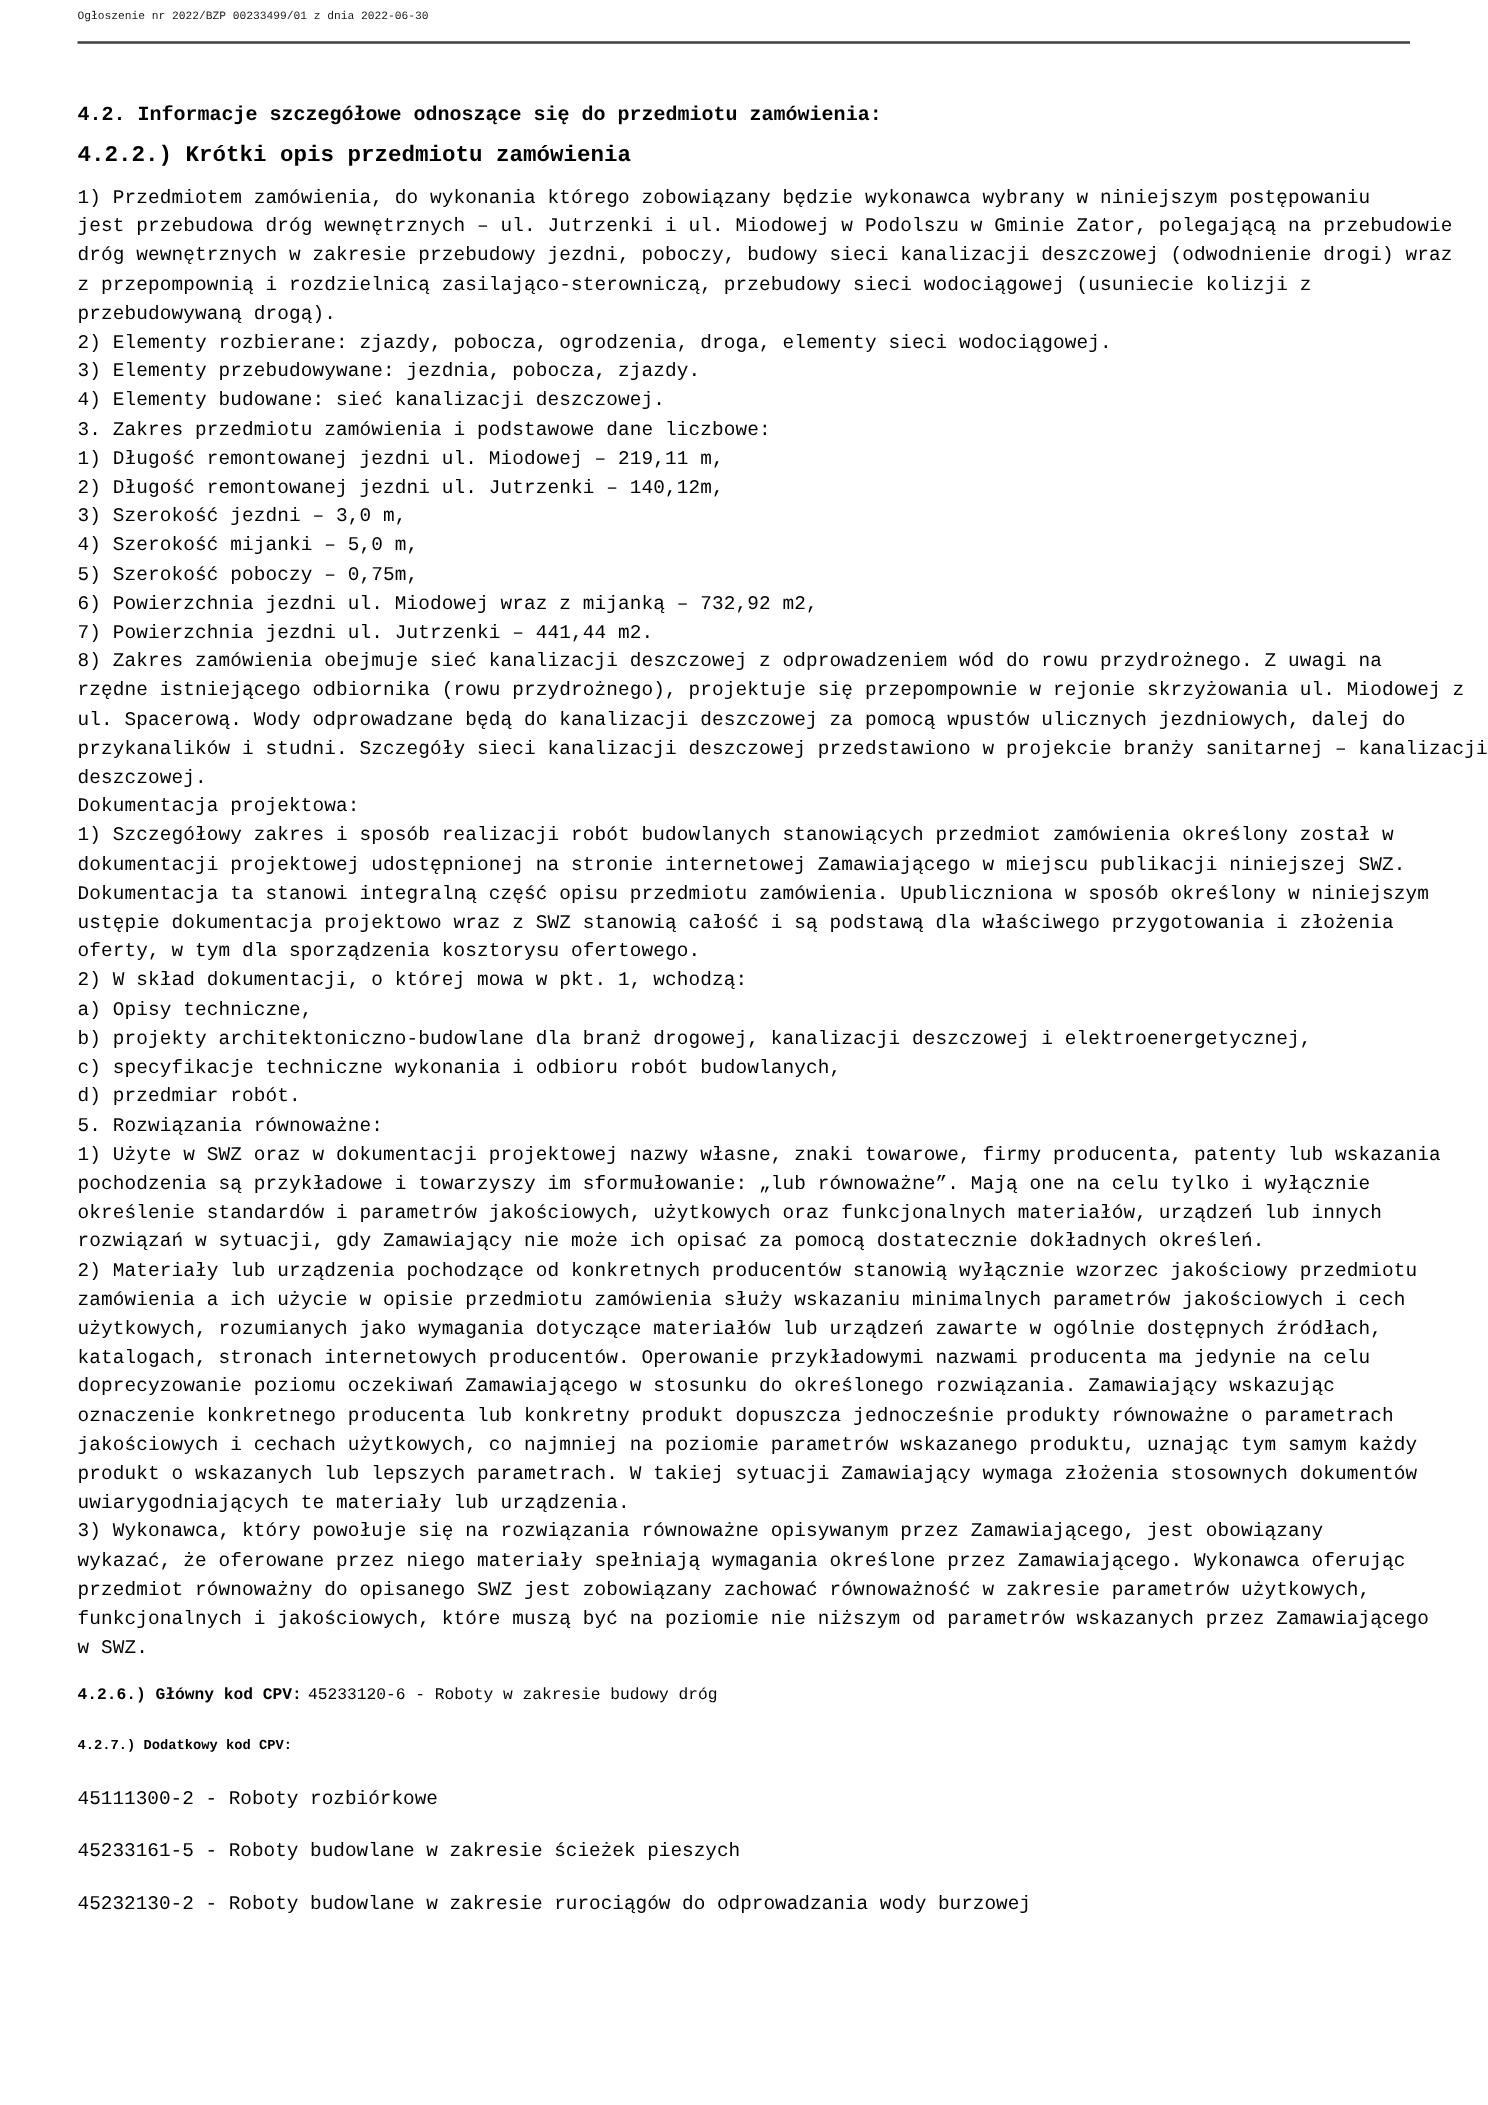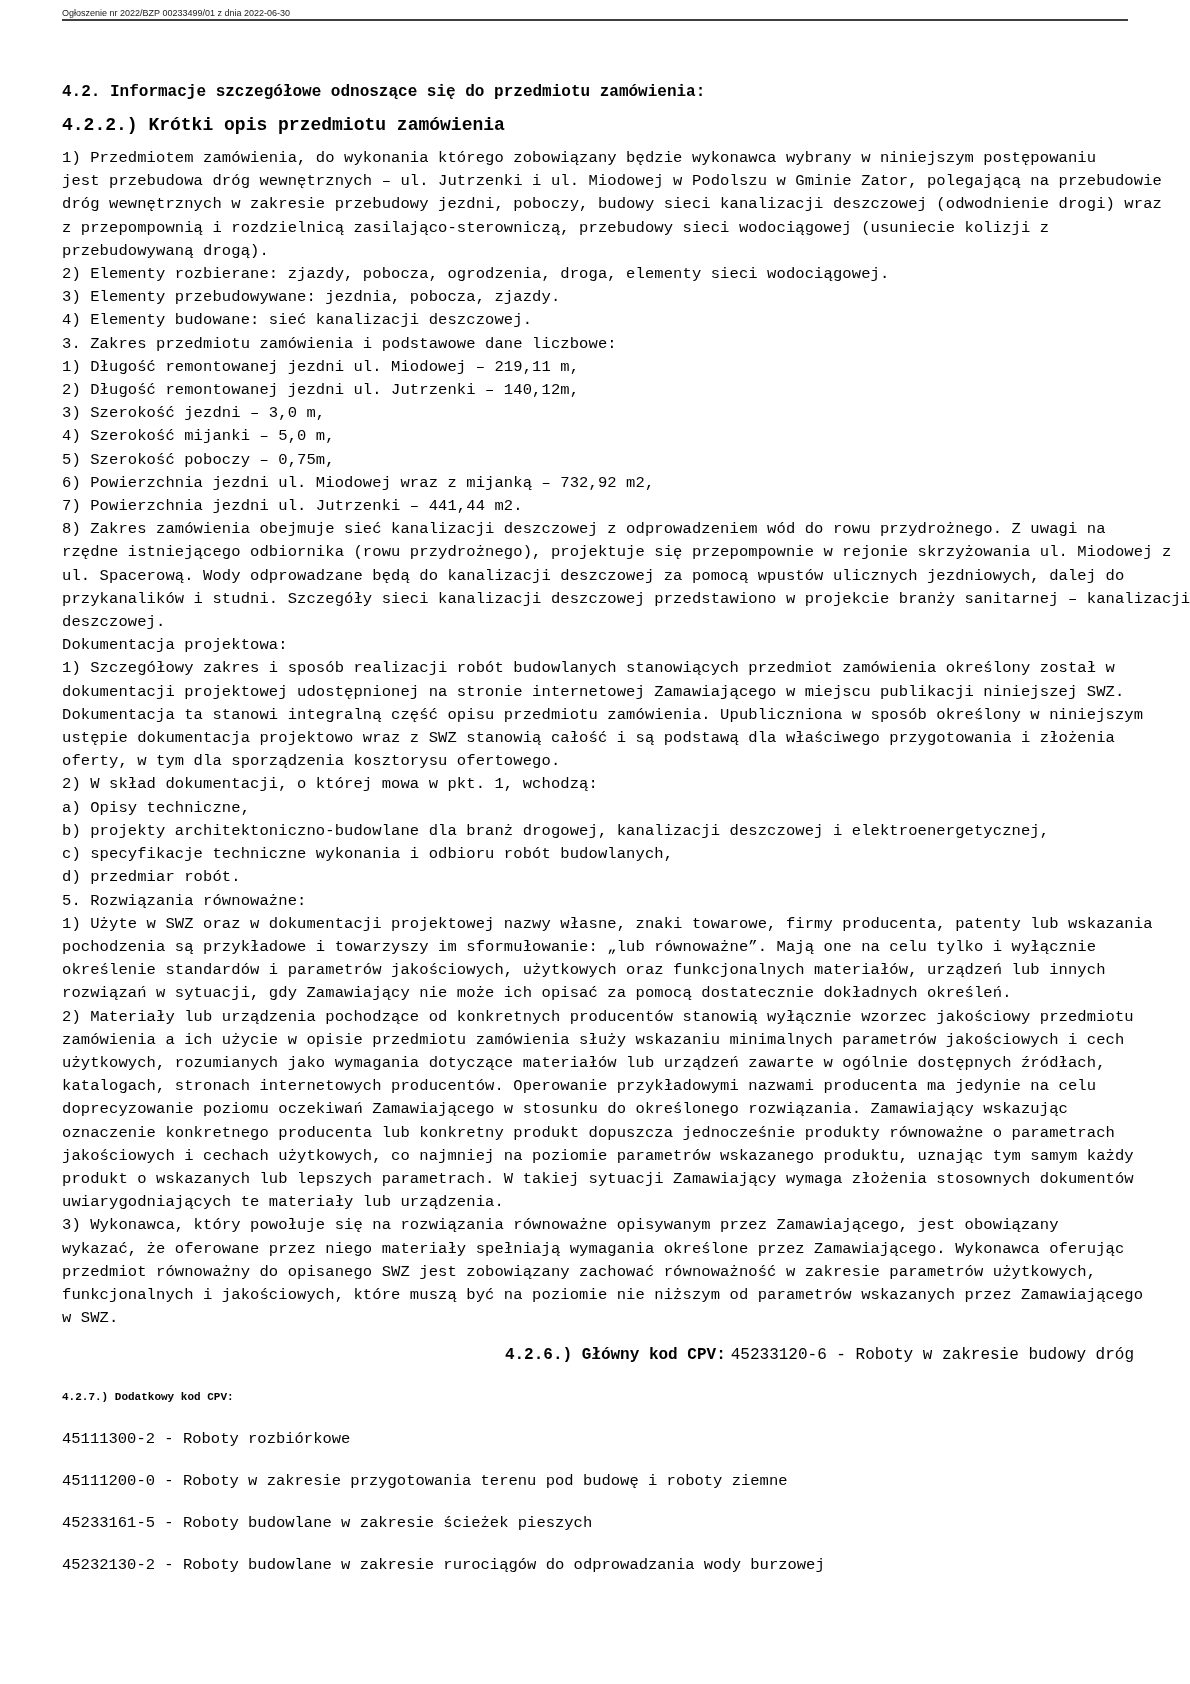--- a/index.html
+++ b/index.html
@@ -18,21 +18,22 @@
     position: absolute;
     left: 62px;
     right: 62px;
     top: 8px;
   }
   .page-header .notice-ref {
     display: block;
     font-size: 9px;
     line-height: 11px;
     color: #1a1a1a;
-    padding-bottom: 0;
+    padding-bottom: 14px;
+    font-family: Liberation Mono, monospace;
   }
   .header-rule {
     border: 0;
     border-top: 2px solid #3f3f3f;
     margin: 0;
   }
 
   
   .content {
     position: absolute;
@@ -55,23 +56,22 @@
   }
   .description {
     margin-top: 12px;
     font-size: 15.5px;
     line-height: 23.2px;
     white-space: pre;
     letter-spacing: 0.1px;
   }
   .cpv-main {
     margin-top: 14px;
-    font-size: 16px;
+    font-size: 13px;
     line-height: 23px;
-    text-align: right;
   }
   .cpv-label {
     font-weight: bold;
     margin-right: 5px;
   }
   .cpv-additional-label {
     margin-top: 19px;
     font-size: 11px;
     font-weight: bold;
     line-height: 23px;
@@ -172,21 +172,20 @@
 w SWZ.</div>
 
     <div class="cpv-main">
       <span class="cpv-label">4.2.6.) Główny kod CPV:</span><span>45233120-6 - Roboty w zakresie budowy dróg</span>
     </div>
 
     <div class="cpv-additional-label">4.2.7.) Dodatkowy kod CPV:</div>
 
     <div class="cpv-list">
         <div class="cpv-item">45111300-2 - Roboty rozbiórkowe</div>
-        <div class="cpv-item">45111200-0 - Roboty w zakresie przygotowania terenu pod budowę i roboty ziemne</div>
         <div class="cpv-item">45233161-5 - Roboty budowlane w zakresie ścieżek pieszych</div>
         <div class="cpv-item">45232130-2 - Roboty budowlane w zakresie rurociągów do odprowadzania wody burzowej</div>
       </div>
 
   </div>
 
   <div class="page-footer">
     <hr class="footer-rule">
     <div class="footer-row">
       <span>2022-06-30 Biuletyn Zamówień Publicznych</span>

